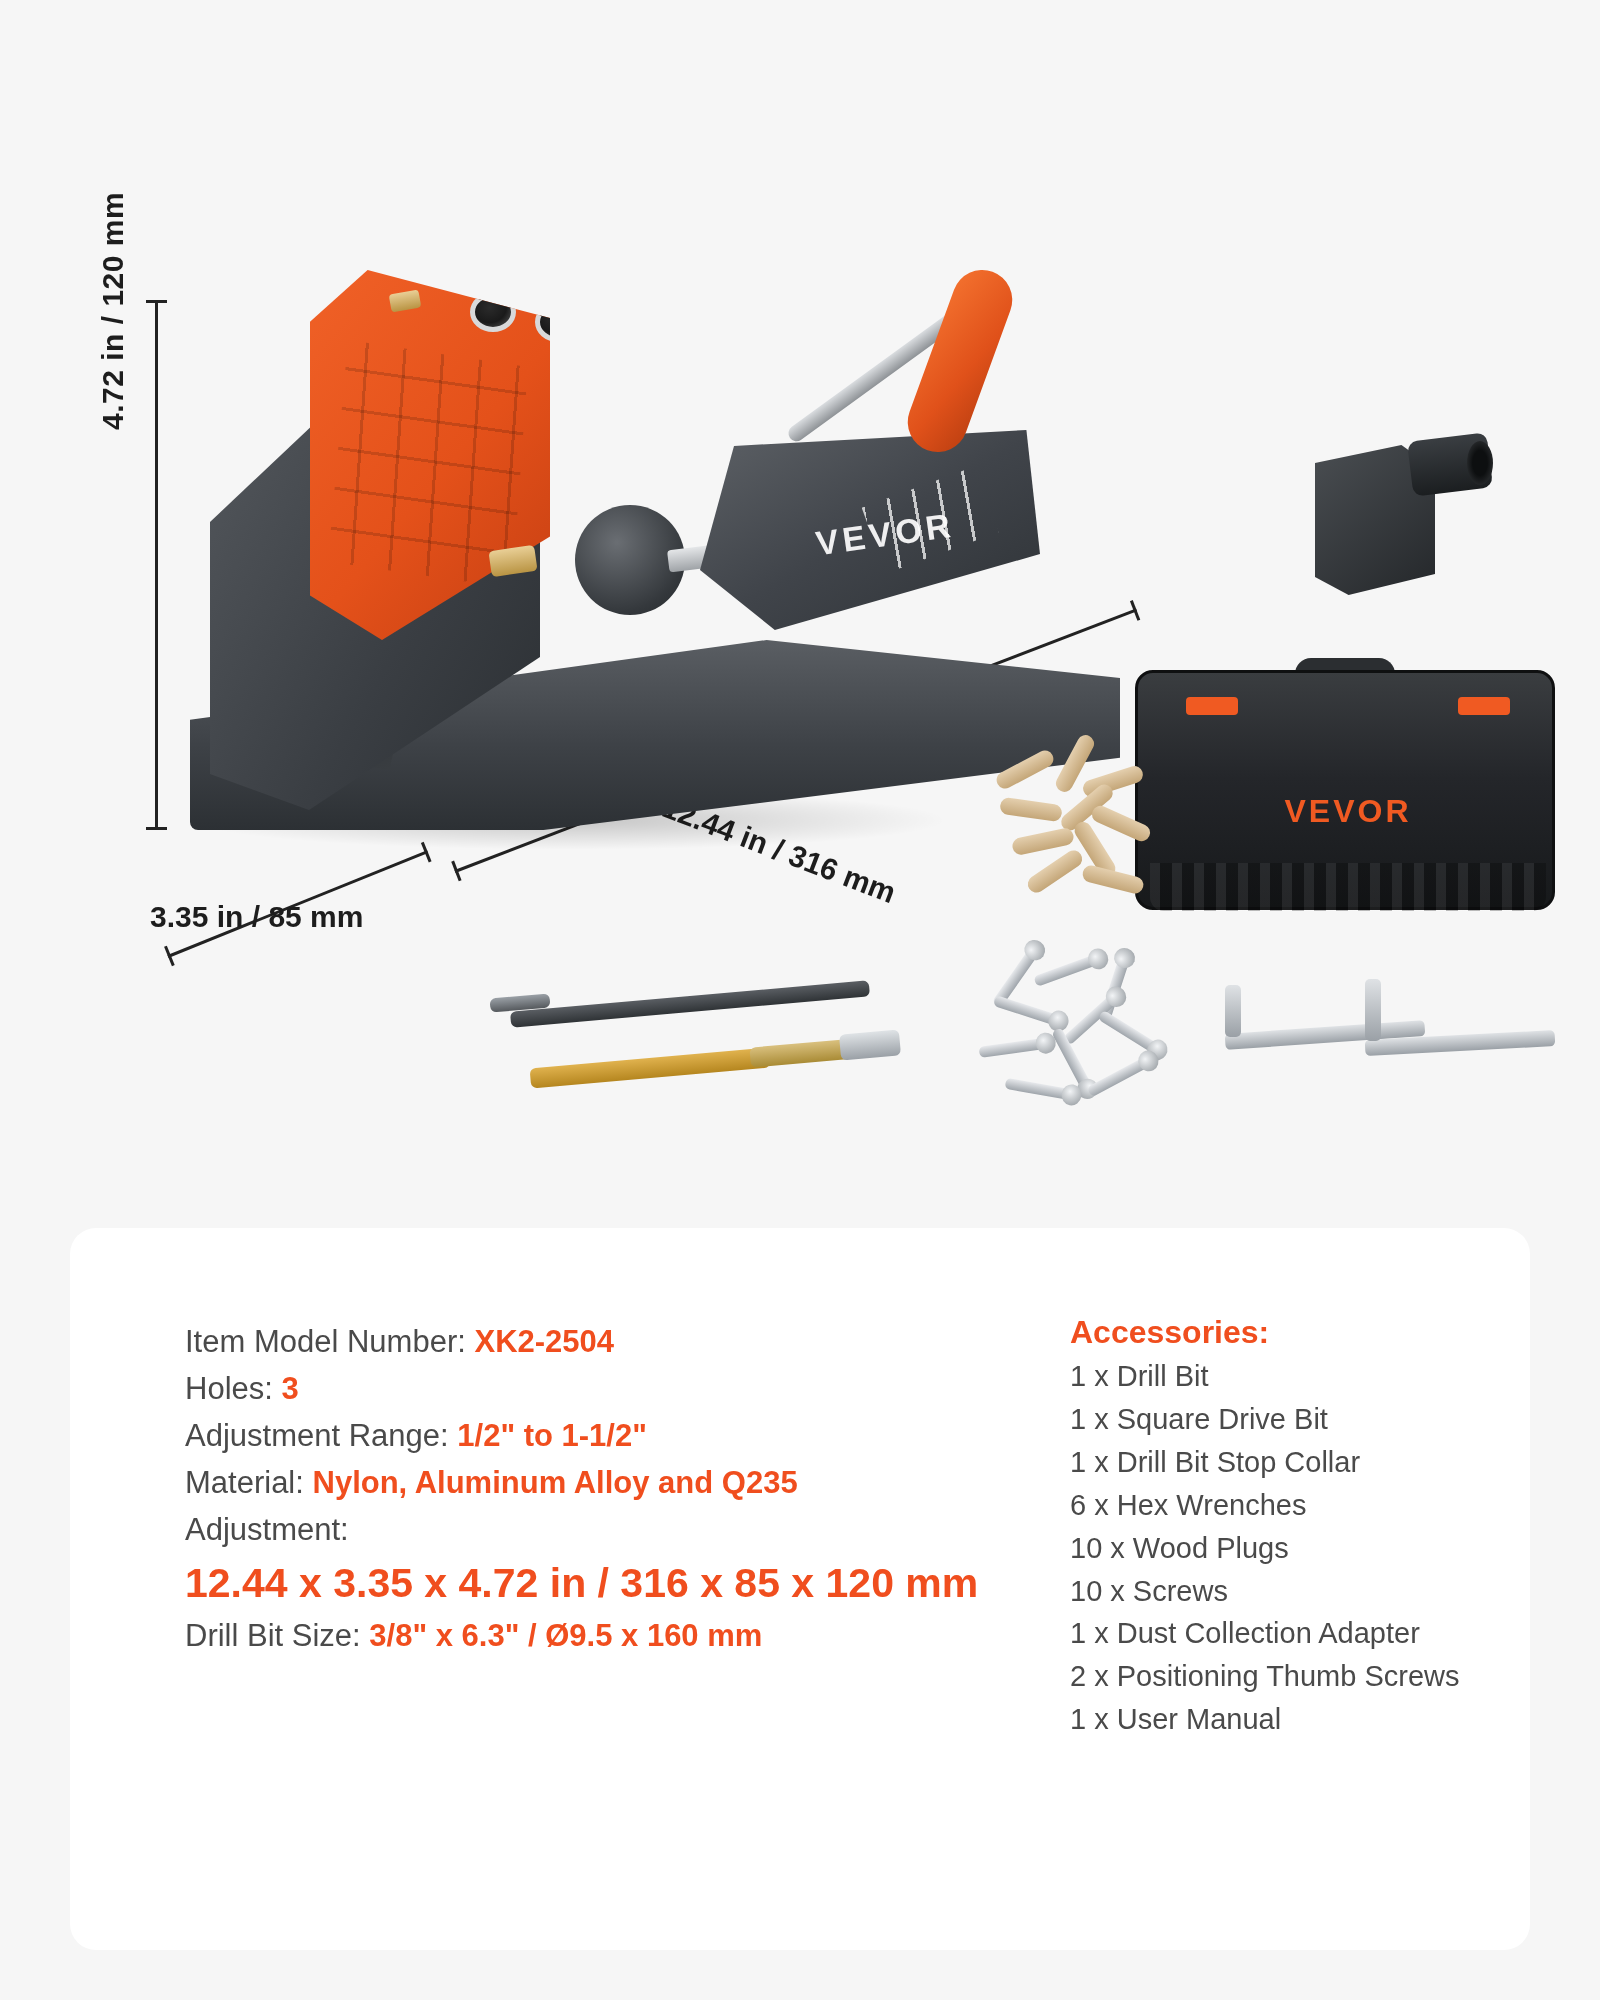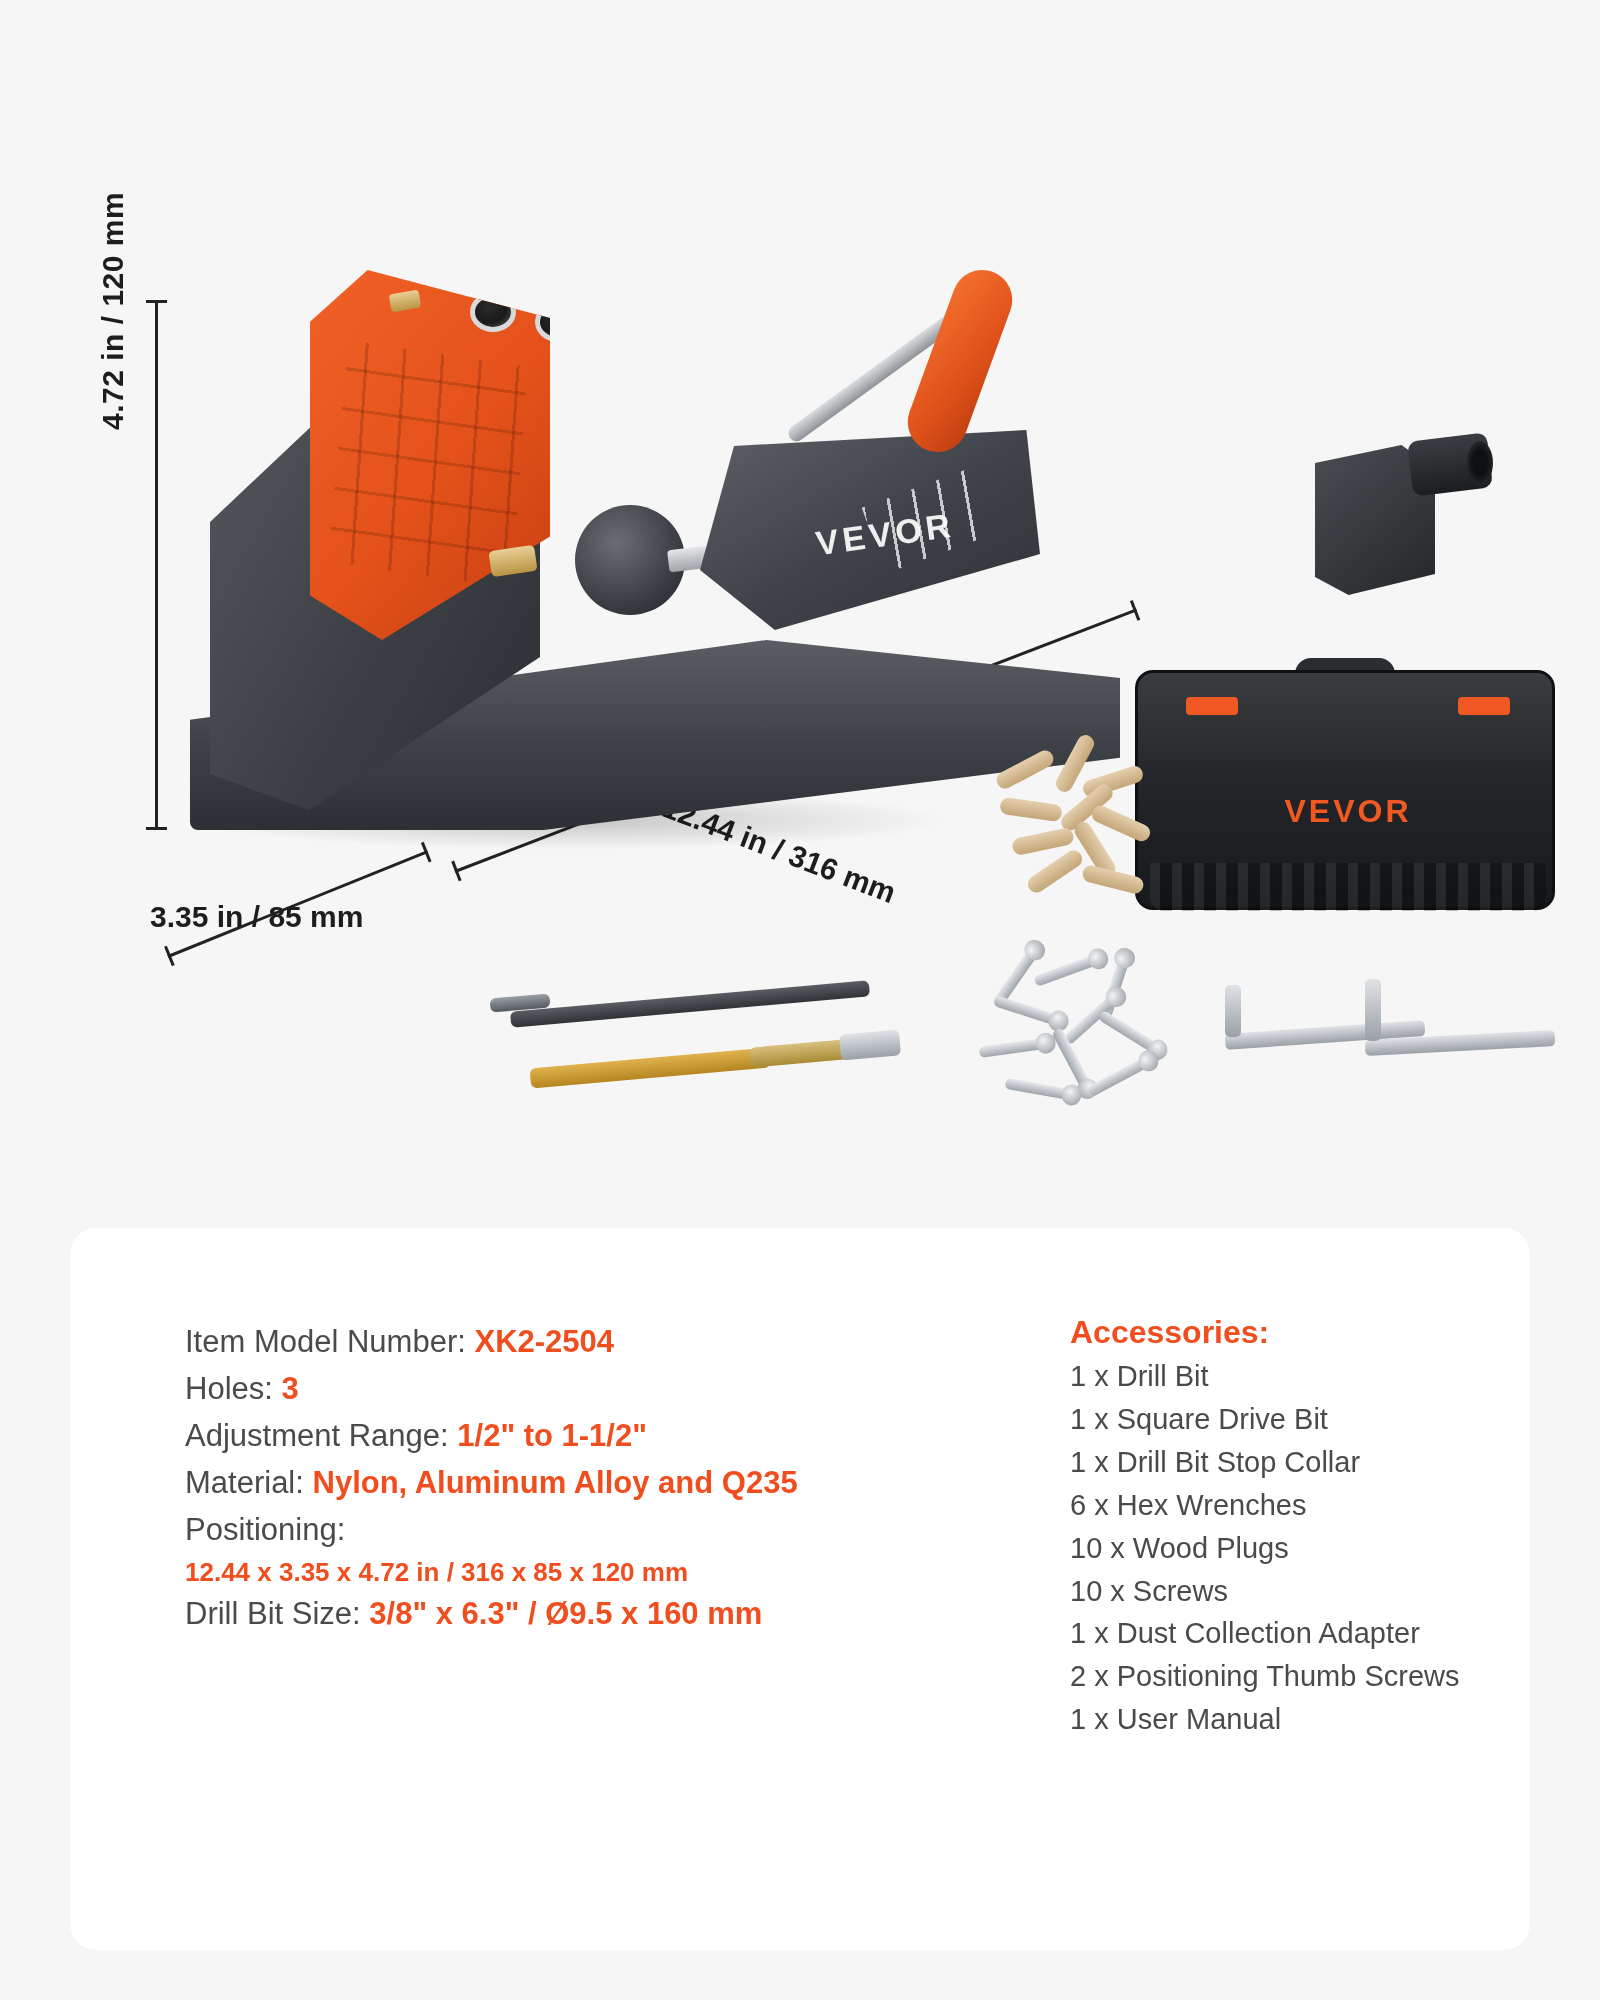--- a/index.html
+++ b/index.html
@@ -392,21 +392,21 @@
     font-size: 31px;
     line-height: 1.52;
     color: #4a4a4a;
     white-space: nowrap;
   }
   .spec-line .val {
     color: #f04e1e;
     font-weight: bold;
   }
   .spec-val-block {
-    font-size: 26px;
+    font-size: 41px;
     line-height: 1.42;
     color: #f04e1e;
     font-weight: bold;
     white-space: nowrap;
   }
   .acc-title {
     font-size: 32px;
     font-weight: bold;
     color: #f04e1e;
     margin-bottom: 4px;
@@ -533,21 +533,21 @@
       </div>
       <div class="spec-line">
         <span>Adjustment Range:</span>
         <span class="val">1/2" to 1-1/2"</span>
       </div>
       <div class="spec-line">
         <span>Material:</span>
         <span class="val">Nylon, Aluminum Alloy and Q235</span>
       </div>
       <div class="spec-line">
-        <span>Positioning:</span>
+        <span>Adjustment:</span>
       </div>
       <div class="spec-val-block">12.44 x 3.35 x 4.72 in / 316 x 85 x 120 mm</div>
       <div class="spec-line">
         <span>Drill Bit Size:</span>
         <span class="val">3/8" x 6.3" / Ø9.5 x 160 mm</span>
       </div>
     </div>
 
     <div class="spec-right">
       <div class="acc-title">Accessories:</div>

